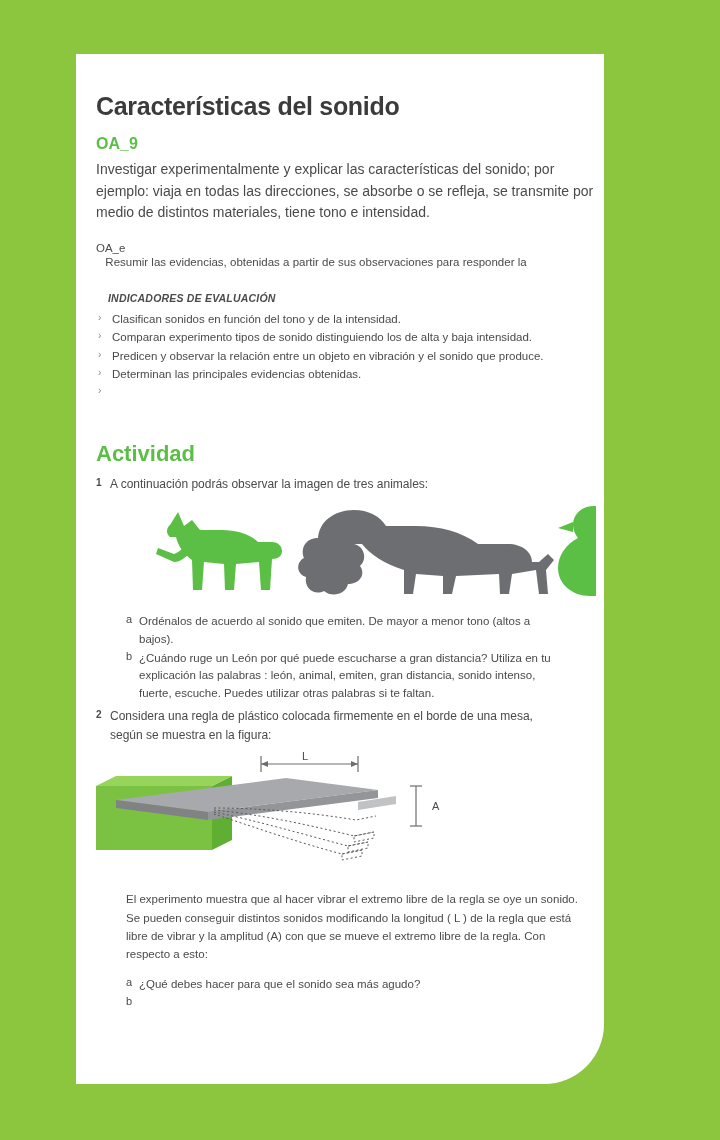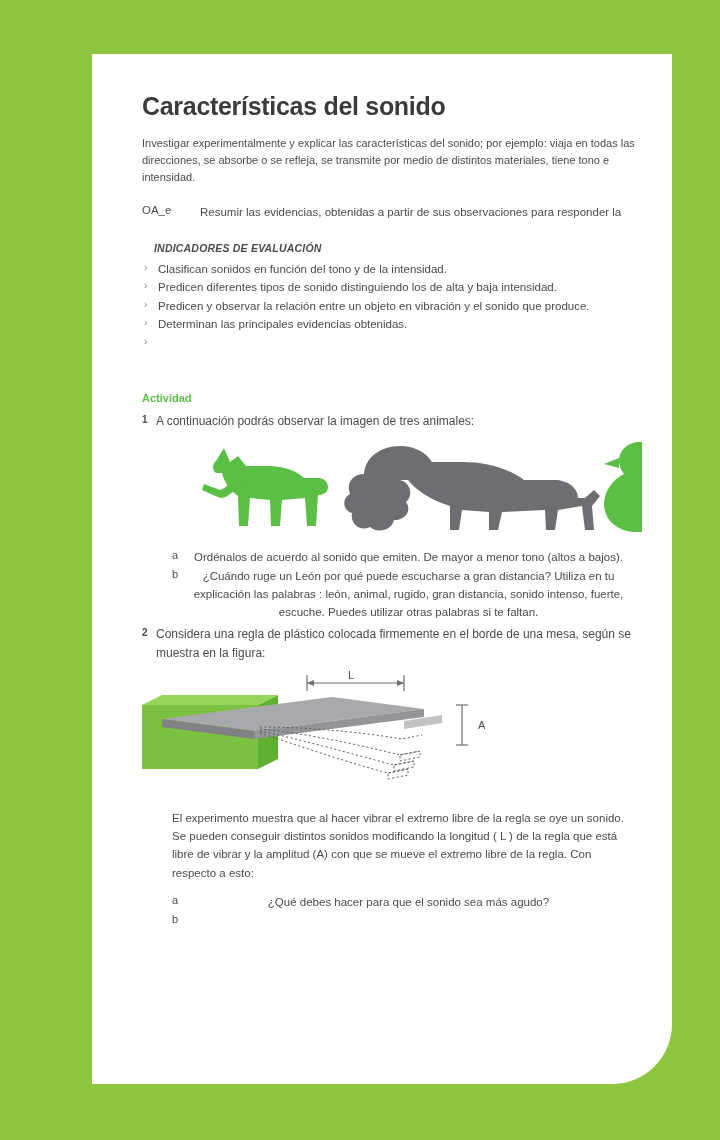--- a/index.html
+++ b/index.html
@@ -8,65 +8,67 @@
   }
   body {
     width: 720px;
     height: 1140px;
     background: #8cc63f;
     font-family: "Liberation Sans", sans-serif;
     overflow: hidden;
   }
   .page {
     position: absolute;
-    left: 92px;
+    left: 76px;
     top: 54px;
-    width: 580px;
+    width: 528px;
     height: 1030px;
     background: #ffffff;
     border-bottom-right-radius: 60px;
     box-sizing: border-box;
-    padding: 38px 40px 0 50px;
+    padding: 38px 40px 0 20px;
   }
   .title {
     font-size: 25px;
     font-weight: bold;
     color: #3b3b3b;
     letter-spacing: -0.3px;
     margin: 0 0 14px 0;
   }
   .oa-code {
     font-size: 16px;
     font-weight: bold;
     color: #5bbf46;
     margin: 0 0 6px 0;
   }
   .oa-desc {
-    font-size: 11px;
+    font-size: 14px;
     color: #4a4a4a;
     line-height: 1.55;
     margin: 0 0 18px 0;
     width: 505px;
   }
   .oae-row {
     display: flex;
     margin: 0 0 20px 0;
+    flex-direction: column;
   }
   .oae-code {
     font-size: 11.5px;
     color: #4a4a4a;
     width: 58px;
     flex: none;
   }
   .oae-text {
     font-size: 11.5px;
     color: #4a4a4a;
     line-height: 1.55;
     width: 440px;
     text-indent: 0;
+    text-align: center;
   }
   .oae-text .ind {
     display: block;
     padding-left: 30px;
   }
   .ind-title {
     font-size: 10.5px;
     font-weight: bold;
     color: #4a4a4a;
     letter-spacing: 0.2px;
@@ -86,21 +88,21 @@
     position: relative;
   }
   ul.ind-list li .chev {
     position: absolute;
     left: 2px;
     top: 0;
     color: #8a8a8a;
     font-size: 10px;
   }
   .activity-title {
-    font-size: 11px;
+    font-size: 22px;
     font-weight: bold;
     color: #5bbf46;
     margin: 58px 0 8px 0;
   }
   .item-row {
     display: flex;
     margin-bottom: 2px;
   }
   .item-num {
     font-size: 10px;
@@ -125,21 +127,20 @@
     font-size: 11px;
     color: #4a4a4a;
     width: 13px;
     flex: none;
   }
   .sub-text {
     font-size: 11.5px;
     color: #4a4a4a;
     line-height: 1.55;
     width: 455px;
-    text-align: center;
   }
   .animals {
     height: 95px;
     margin: 10px 0 14px 0;
     position: relative;
   }
   .animals svg { display: block; }
   .fig-area {
     margin: 6px 0 10px 0;
     position: relative;
@@ -154,33 +155,34 @@
     margin-bottom: 12px;
   }
 </style>
 </head>
 <body>
 
 <div class="page">
 
   <h1 class="title">Características del sonido</h1>
 
+  <div class="oa-code">OA_9</div>
   <div class="oa-desc">Investigar experimentalmente y explicar las características del sonido; por ejemplo: viaja en todas las direcciones, se absorbe o se refleja, se transmite por medio de distintos materiales, tiene tono e intensidad.</div>
 
   <div class="oae-row">
     <div class="oae-code">OA_e</div>
     <div class="oae-text">
       <span>Resumir las evidencias, obtenidas a partir de sus observaciones para responder la</span>
     </div>
   </div>
 
   <div class="ind-title">INDICADORES DE EVALUACIÓN</div>
   <ul class="ind-list">
     <li><span class="chev">›</span><span>Clasifican sonidos en función del tono y de la intensidad.</span></li>
-    <li><span class="chev">›</span><span>Predicen diferentes tipos de sonido distinguiendo los de alta y baja intensidad.</span></li>
+    <li><span class="chev">›</span><span>Comparan experimento tipos de sonido distinguiendo los de alta y baja intensidad.</span></li>
     <li><span class="chev">›</span><span>Predicen y observar la relación entre un objeto en vibración y el sonido que produce.</span></li>
     <li><span class="chev">›</span><span>Determinan las principales evidencias obtenidas.</span></li>
     <li><span class="chev">›</span></li>
   </ul>
 
   <div class="activity-title">Actividad</div>
 
   <div class="item-row">
     <div class="item-num">1</div>
     <div class="item-text">A continuación podrás observar la imagen de tres animales:</div>
@@ -214,21 +216,21 @@
       </g>
     </svg>
   </div>
 
   <div class="sub-row">
     <div class="sub-letter">a</div>
     <div class="sub-text">Ordénalos de acuerdo al sonido que emiten. De mayor a menor tono (altos a bajos).</div>
   </div>
   <div class="sub-row">
     <div class="sub-letter">b</div>
-    <div class="sub-text">¿Cuándo ruge un León por qué puede escucharse a gran distancia? Utiliza en tu explicación las palabras : león, animal, rugido, gran distancia, sonido intenso, fuerte, escuche. Puedes utilizar otras palabras si te faltan.</div>
+    <div class="sub-text">¿Cuándo ruge un León por qué puede escucharse a gran distancia? Utiliza en tu explicación las palabras : león, animal, emiten, gran distancia, sonido intenso, fuerte, escuche. Puedes utilizar otras palabras si te faltan.</div>
   </div>
 
   <div class="item-row" style="margin-top:4px;">
     <div class="item-num">2</div>
     <div class="item-text">Considera una regla de plástico colocada firmemente en el borde de una mesa, según se muestra en la figura:</div>
   </div>
 
   <div class="fig-area">
     <svg width="420" height="130" viewBox="0 0 420 130">
 

